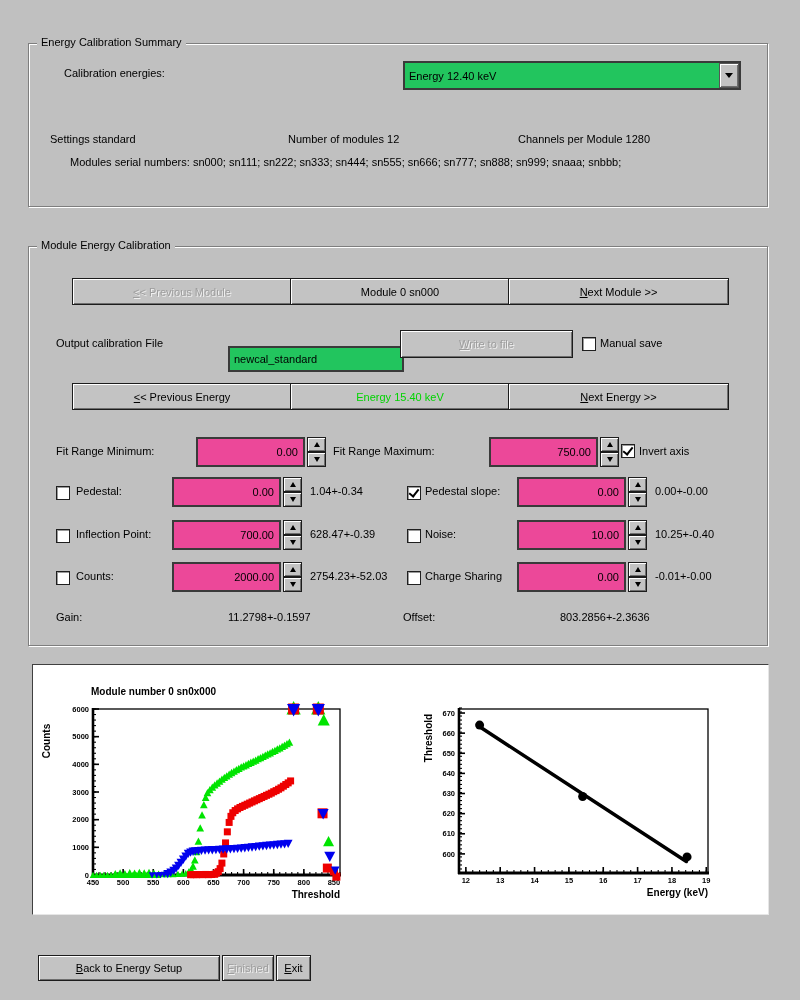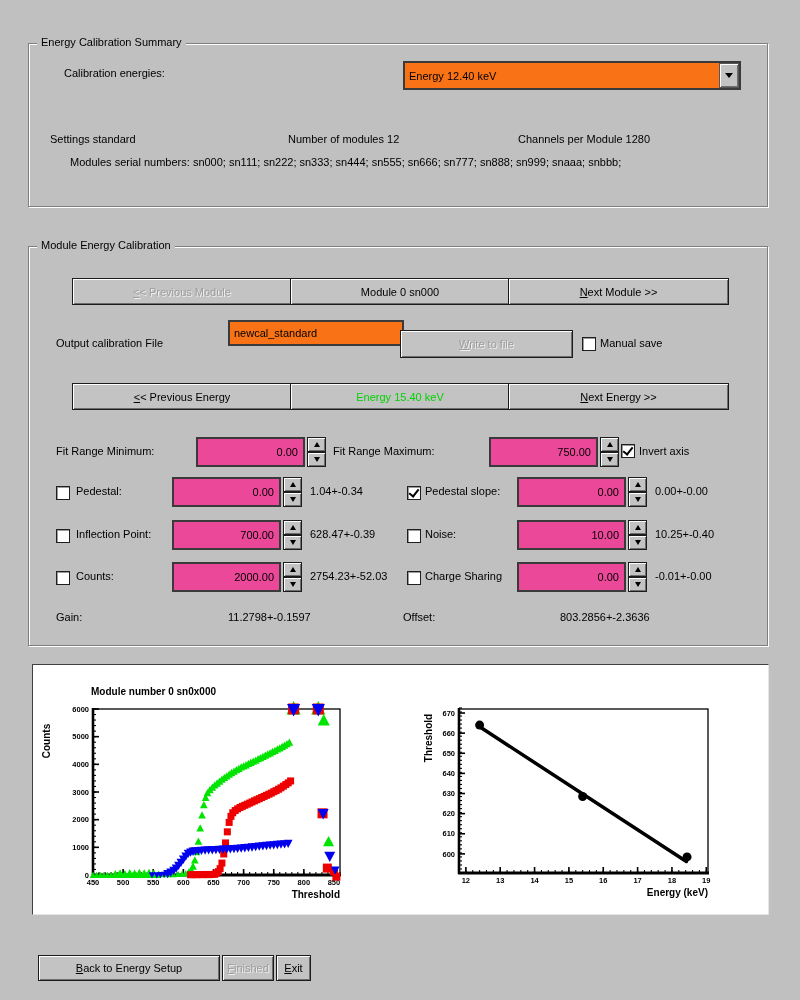--- a/index.html
+++ b/index.html
@@ -8,21 +8,21 @@
   .group{position:absolute;border:1px solid #7e7e7e;
          box-shadow:inset 1px 1px 0 #ffffff,1px 1px 0 #ffffff;}
   .group-legend{position:absolute;top:-8px;left:8px;background:#c0c0c0;padding:0 4px;white-space:nowrap;}
   .label{position:absolute;white-space:nowrap;line-height:13px;}
   .btn{position:absolute;display:flex;align-items:center;justify-content:center;
        background:#c3c3c3;border:1px solid #1c1c1c;
        box-shadow:inset 1px 1px 0 #ffffff,inset -1px -1px 0 #6e6e6e;
        font-size:11px;white-space:nowrap;cursor:default;}
   .btn.disabled{color:#9d9d9d;text-shadow:1px 1px 0 #f0f0f0;}
   .u{text-decoration:underline;}
-  .field{position:absolute;background:#f97316;border:2px solid #3a3a3a;
+  .field{position:absolute;background:#22c55e;border:2px solid #3a3a3a;
          display:flex;align-items:center;font-size:11px;}
   .tinput{padding-left:4px;}
   .combo-text{padding-left:4px;flex:1;}
   .combo-btn{width:18px;align-self:stretch;background:#c3c3c3;
              box-shadow:inset 1px 1px 0 #ffffff,inset -1px -1px 0 #6e6e6e;
              border:1px solid #555;display:flex;align-items:center;justify-content:center;}
   .spin{position:absolute;display:flex;}
   .spin-field{flex:1;background:#ec4899;border:2px solid #3a3a3a;display:flex;
               align-items:center;justify-content:flex-end;padding-right:5px;}
   .spin-btns{width:19px;display:flex;flex-direction:column;margin-left:2px;}
@@ -71,21 +71,21 @@
     <span><span class="u">&lt;</span><span>&lt; Previous Module</span></span>
   </div>
   <div class="btn" style="left:290px;top:278px;width:218px;height:25px;">
     <span>Module 0 sn000</span>
   </div>
   <div class="btn" style="left:508px;top:278px;width:219px;height:25px;">
     <span><span class="u">N</span><span>ext Module &gt;&gt;</span></span>
   </div>
 
   <span class="label" style="left:56px;top:337px;">Output calibration File</span>
-  <div class="field tinput" style="left:228px;top:320px;width:168px;height:22px;align-items:center;">
+  <div class="field tinput" style="left:228px;top:346px;width:168px;height:22px;align-items:center;">
     <span>newcal_standard</span>
   </div>
   <div class="btn disabled" style="left:400px;top:330px;width:171px;height:26px;">
     <span><span class="u">W</span><span>rite to file</span></span>
   </div>
   <span class="cb" style="left:582px;top:337px;"></span>
   <span class="label" style="left:600px;top:337px;">Manual save</span>
 
   <div class="btn" style="left:72px;top:383px;width:218px;height:25px;">
     <span><span class="u">&lt;</span><span>&lt; Previous Energy</span></span>

